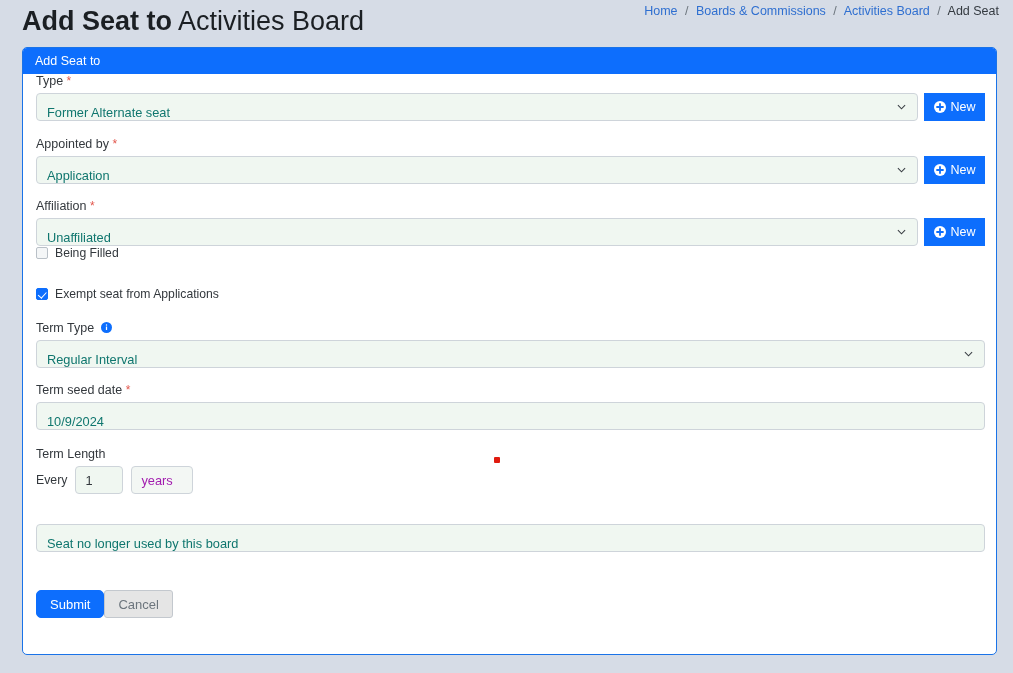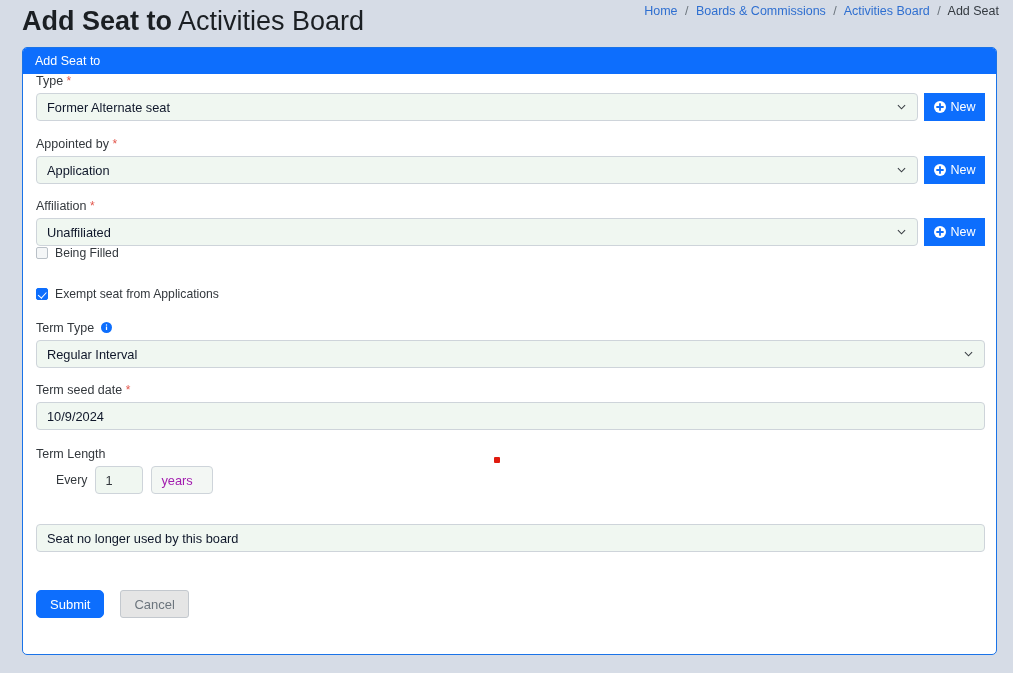--- a/index.html
+++ b/index.html
@@ -80,24 +80,24 @@
   .req { color: #e2564c; font-size: 12px; }
 
   .control-row { display: flex; align-items: stretch; gap: 6px; }
 
   .select, .textinput {
     background: #f0f7f1;
     border: 1px solid #ced4da;
     border-radius: 4px;
     height: 28px;
     font-size: 12.8px;
-    color: #0f172a;
+    color: #0f766e;
     padding: 0 10px;
     display: flex;
-    align-items: center;
+    align-items: flex-end;
     position: relative;
     width: 100%;
   }
   .select .chev {
     position: absolute;
     right: 11px; top: 50%;
     transform: translateY(-50%);
     width: 9px; height: 9px;
     pointer-events: none;
   }
@@ -151,21 +151,21 @@
   .check-label { font-size: 12.2px; color: #33383d; }
 
   .info-icon {
     display: inline-block;
     width: 11px; height: 11px;
     vertical-align: -1px;
     margin-left: 3px;
   }
 
   
-  .tl-row { display: flex; align-items: center; gap: 8px; margin-left: 20px; }
+  .tl-row { display: flex; align-items: center; gap: 8px; }
   .tl-every { font-size: 12.3px; color: #33383d; }
   .num-input {
     width: 48px; height: 28px;
     background: #f0f7f1;
     border: 1px solid #ced4da;
     border-radius: 4px;
     font-size: 12.8px;
     color: #32373c;
     display: flex; align-items: center;
     padding: 0 9px;
@@ -175,21 +175,21 @@
     background: #f3f7f4;
     border: 1px solid #ced4da;
     border-radius: 4px;
     font-size: 12.8px;
     color: #a21caf;
     display: flex; align-items: center;
     padding: 0 9px;
   }
 
   
-  .btn-row { display: flex; gap: 16px; align-items: center; }
+  .btn-row { display: flex; gap: 0; align-items: center; }
   .btn-submit {
     background: #0d6efd;
     border: 1px solid #0d6efd;
     color: #fff;
     font-size: 13px;
     border-radius: 5px;
     height: 28px;
     padding: 0 13px;
     cursor: pointer;
   }

